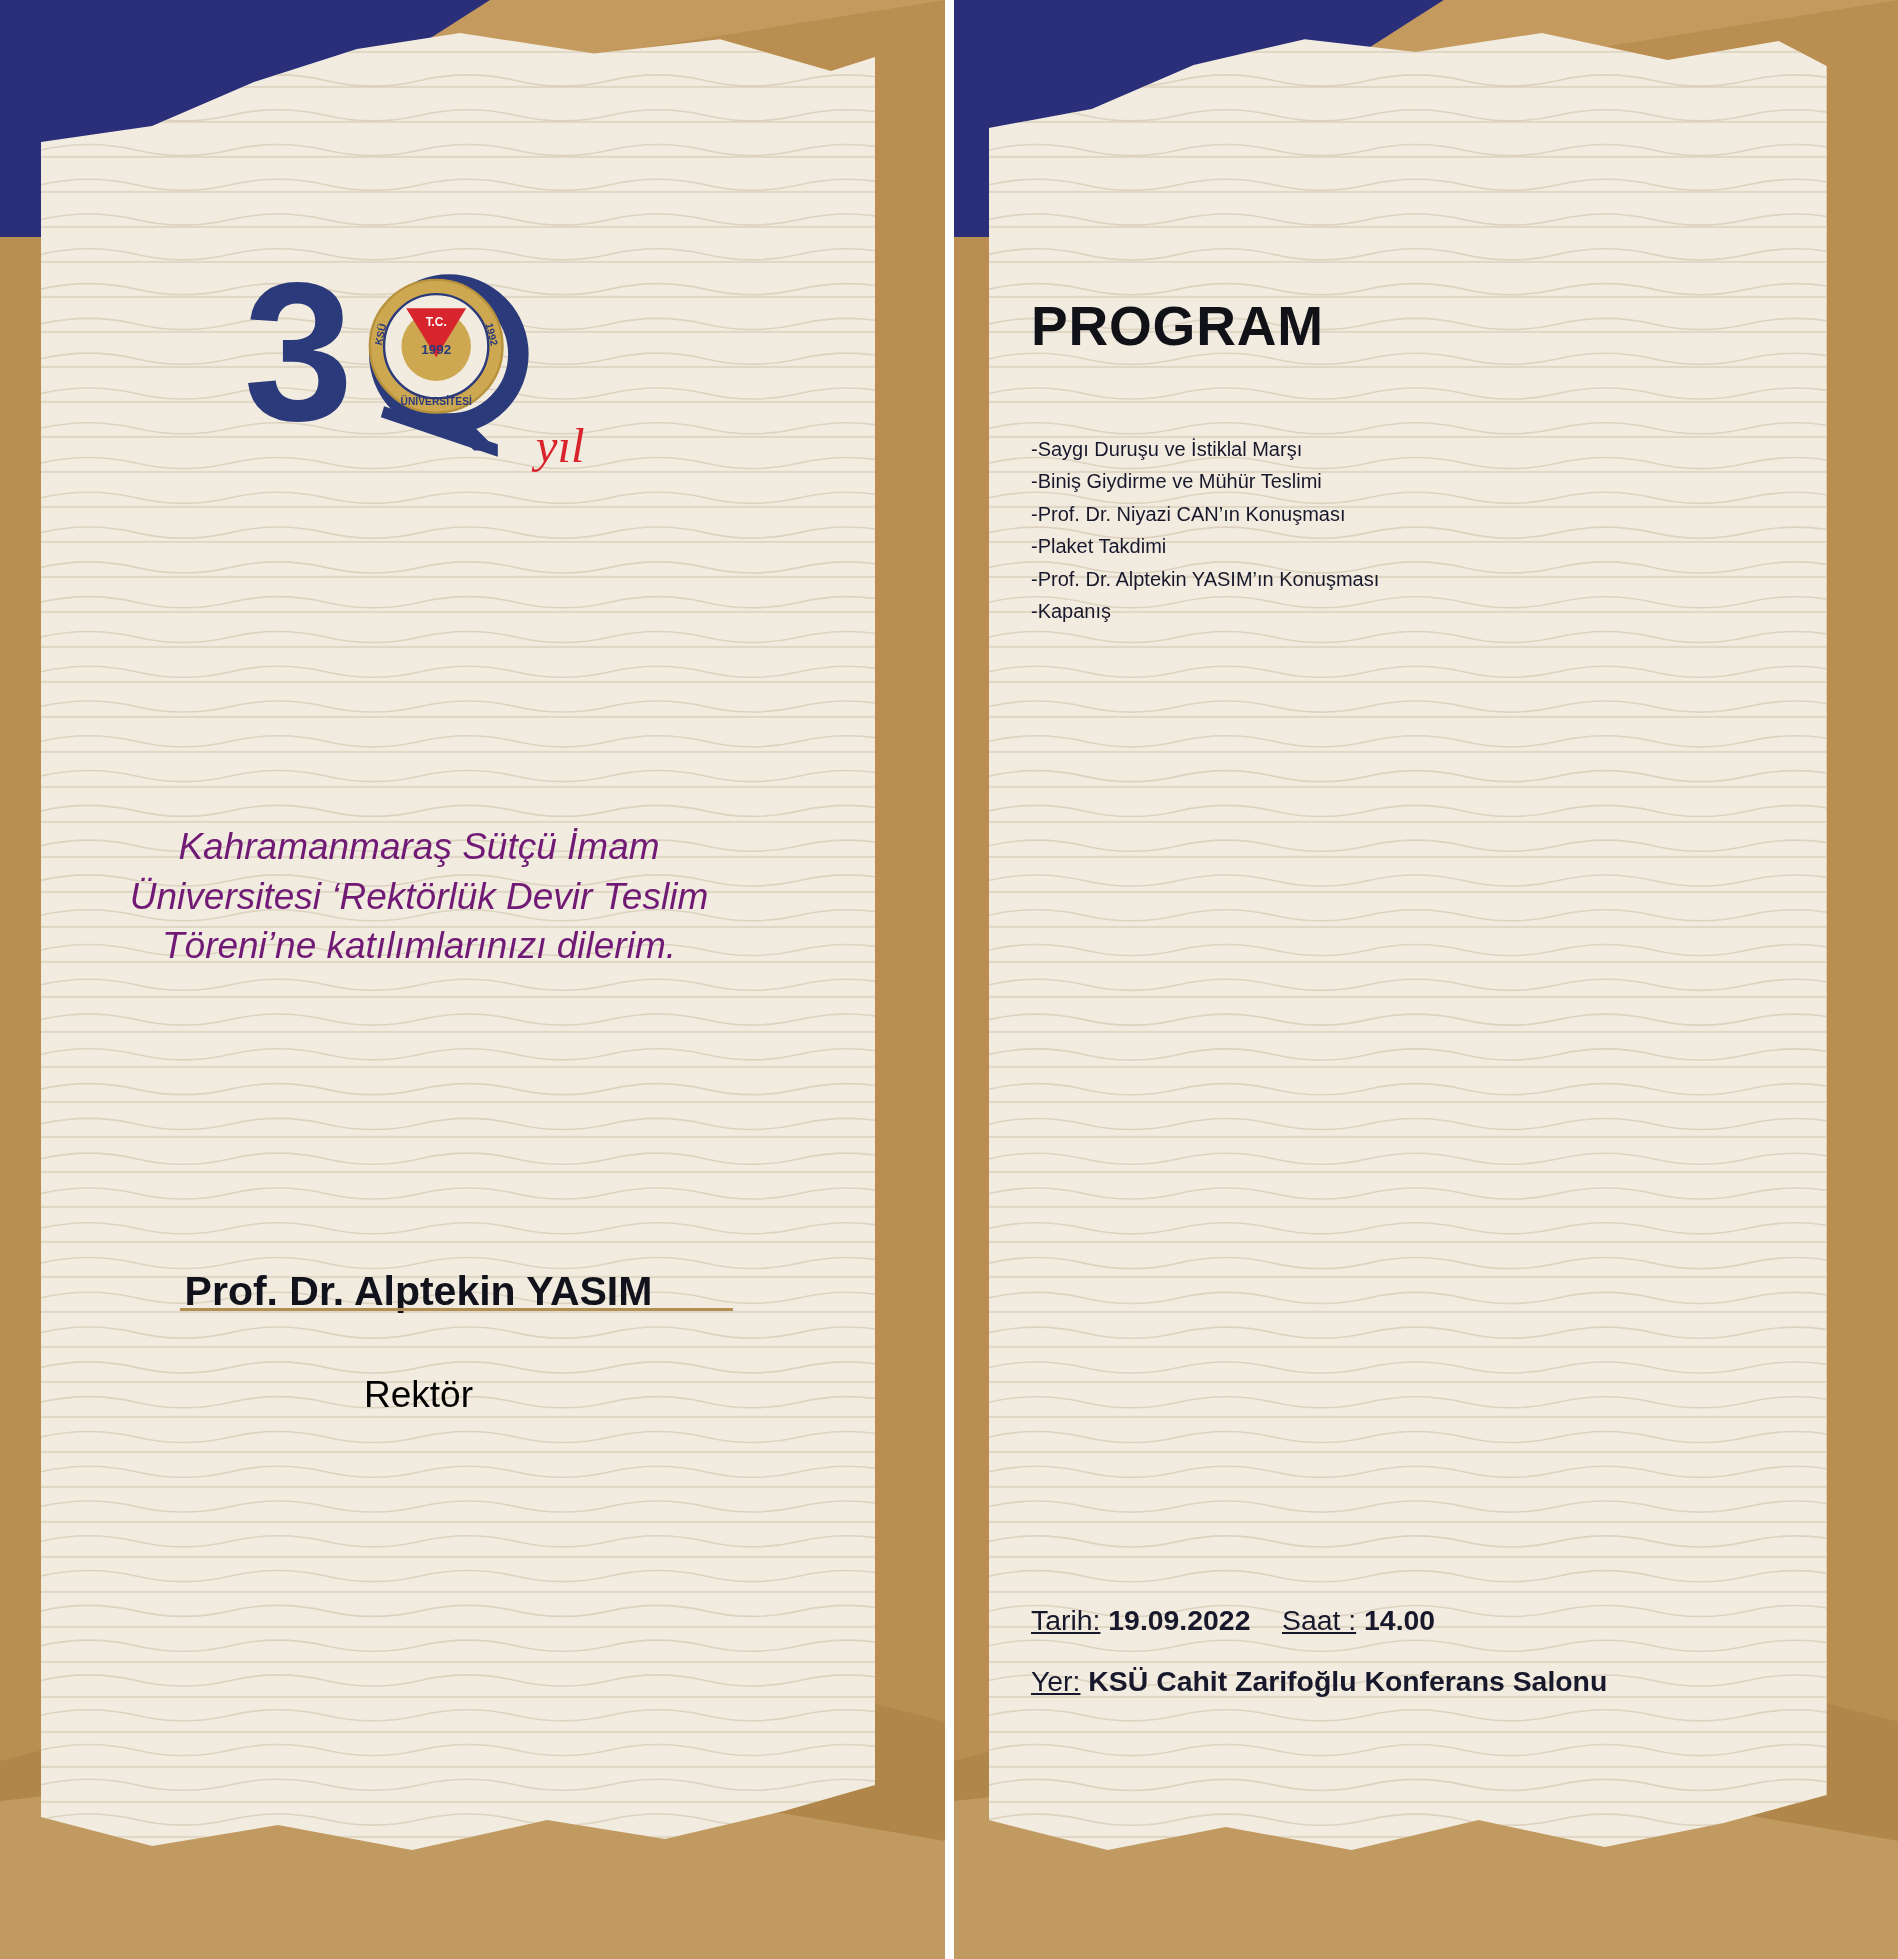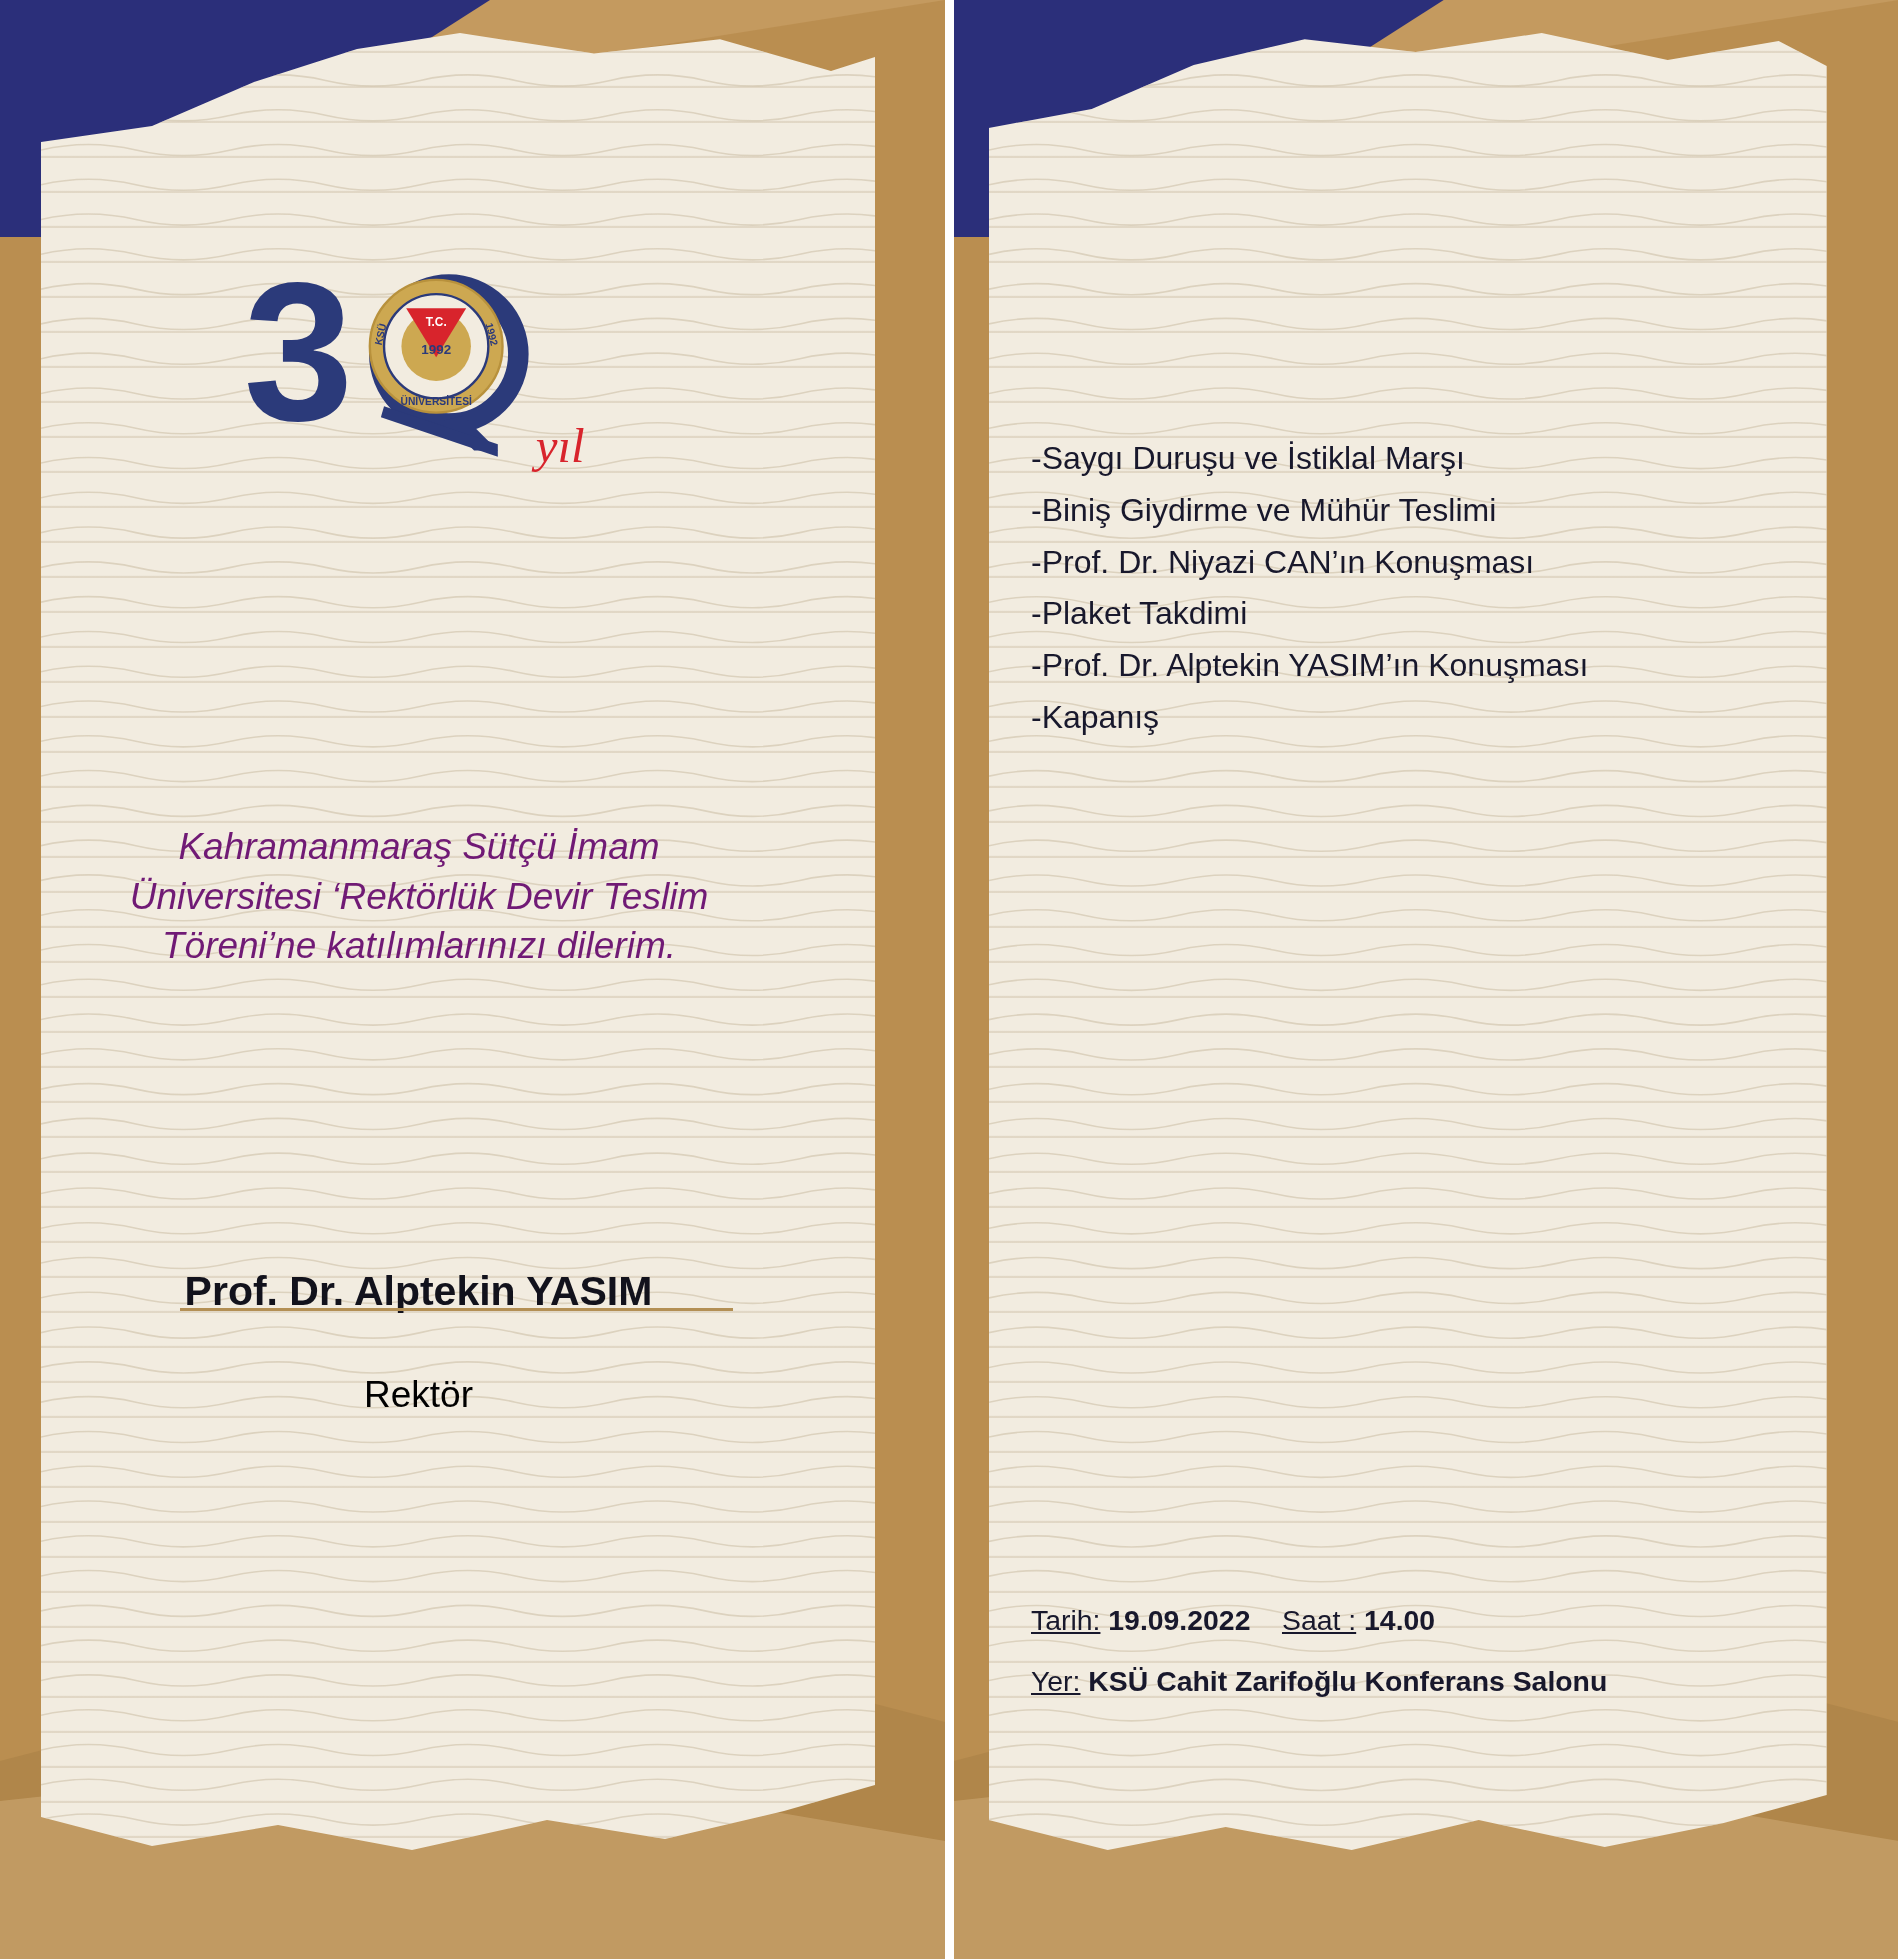--- a/index.html
+++ b/index.html
@@ -156,21 +156,21 @@
     font-weight: bold;
     letter-spacing: 0.8px;
     color: #111118;
   }
   .program-list {
     position: absolute;
     left: 1031px; top: 433px;
     width: 679px;
   }
   .program-list div {
-    font-size: 32px;
+    font-size: 20px;
     line-height: 1.62;
     color: #18182c;
     white-space: nowrap;
   }
   .footer-block {
     position: absolute;
     left: 1031px; top: 1604px;
     width: 695px;
   }
   .footer-line {
@@ -348,20 +348,21 @@
           <path d="M0 2128 Q 60 2114 120 2128 T 240 2128 T 360 2128 T 480 2128 T 600 2128 T 720 2128 T 840 2128 T 960 2128 T 1080 2128"></path>
           <path d="M0 2172 Q 60 2158 120 2172 T 240 2172 T 360 2172 T 480 2172 T 600 2172 T 720 2172 T 840 2172 T 960 2172 T 1080 2172"></path>
           <path d="M0 2216 Q 60 2202 120 2216 T 240 2216 T 360 2216 T 480 2216 T 600 2216 T 720 2216 T 840 2216 T 960 2216 T 1080 2216"></path>
           <path d="M0 2260 Q 60 2246 120 2260 T 240 2260 T 360 2260 T 480 2260 T 600 2260 T 720 2260 T 840 2260 T 960 2260 T 1080 2260"></path>
           <path d="M0 2304 Q 60 2290 120 2304 T 240 2304 T 360 2304 T 480 2304 T 600 2304 T 720 2304 T 840 2304 T 960 2304 T 1080 2304"></path>
         </g>
       </svg>
     </div>
   </div>
 
+  <div class="program-title">PROGRAM</div>
 
   <div class="program-list">
     <div>-Saygı Duruşu ve İstiklal Marşı</div>
     <div>-Biniş Giydirme ve Mühür Teslimi</div>
     <div>-Prof. Dr. Niyazi CAN’ın Konuşması</div>
     <div>-Plaket Takdimi</div>
     <div>-Prof. Dr. Alptekin YASIM’ın Konuşması</div>
     <div>-Kapanış</div>
   </div>
 

